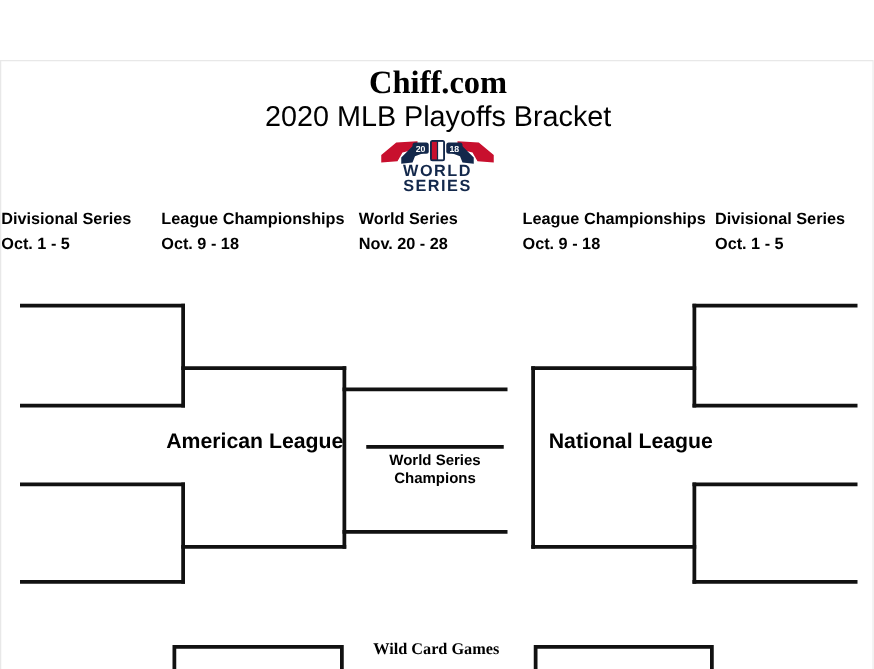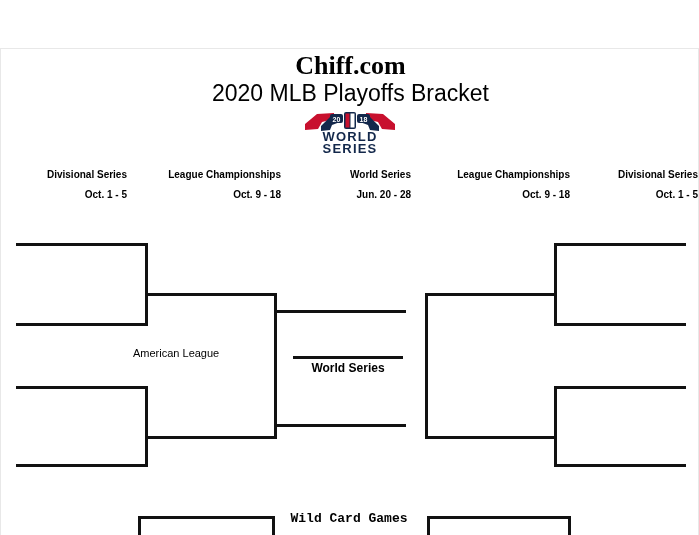--- a/index.html
+++ b/index.html
@@ -55,24 +55,24 @@
     top: 61px;
     width: 92px;
     height: 45px;
     text-align: right;
   }
   .ws-logo svg { display: block; }
 
   
   .col-head {
     position: absolute;
-    text-align: right;
-    font-family: "Liberation Sans", sans-serif;
-    font-weight: bold;
-    font-size: 10px;
+    text-align: left;
+    font-family: "Liberation Sans", sans-serif;
+    font-weight: bold;
+    font-size: 13px;
     line-height: 16px;
     white-space: nowrap;
   }
   .col-head .ch-name { display: block; }
   .col-head .ch-dates { display: block; margin-top: 4px; }
 
   
   .hline {
     position: absolute;
     height: 0;
@@ -87,40 +87,40 @@
     position: absolute;
     border: 3px solid #111111;
     background: #ffffff;
     box-sizing: border-box;
   }
 
   
   .league-label {
     position: absolute;
     font-family: "Liberation Sans", sans-serif;
-    font-weight: normal;
-    font-size: 11px;
+    font-weight: bold;
+    font-size: 17px;
     line-height: 20px;
     white-space: nowrap;
   }
   .center-label {
     position: absolute;
     text-align: center;
     font-family: "Liberation Sans", sans-serif;
     font-weight: bold;
     font-size: 12px;
     line-height: 14px;
     white-space: nowrap;
   }
   .center-label span { display: block; }
 
   .wildcard-label {
     position: absolute;
     text-align: center;
-    font-family: Liberation Mono, monospace;
+    font-family: Liberation Serif, serif;
     font-weight: bold;
     font-size: 13px;
     line-height: 16px;
     white-space: nowrap;
   }
   .wildcard-label span { display: block; }
 </style>
 </head>
 <body>
 
@@ -159,21 +159,21 @@
     <span class="ch-dates">Oct. 1 - 5</span>
   </div>
 
   <div class="col-head" style="left:128px; top:118px; width:152px;">
     <span class="ch-name">League Championships</span>
     <span class="ch-dates">Oct. 9 - 18</span>
   </div>
 
   <div class="col-head" style="left:286px; top:118px; width:124px;">
     <span class="ch-name">World Series</span>
-    <span class="ch-dates">Jun. 20 - 28</span>
+    <span class="ch-dates">Nov. 20 - 28</span>
   </div>
 
   <div class="col-head" style="left:417px; top:118px; width:152px;">
     <span class="ch-name">League Championships</span>
     <span class="ch-dates">Oct. 9 - 18</span>
   </div>
 
   <div class="col-head" style="left:571px; top:118px; width:126px;">
     <span class="ch-name">Divisional Series</span>
     <span class="ch-dates">Oct. 1 - 5</span>
@@ -193,26 +193,28 @@
 
   <div class="league-label" style="left:132px; top:294px;">American League</div>
 
   <div class="hline" style="left:273px; top:261px; width:132px;"></div>
   <div class="hline" style="left:273px; top:375px; width:132px;"></div>
 
   <div class="hline" style="left:292px; top:307px; width:110px;"></div>
 
   <div class="center-label" style="left:287px; top:312px; width:120px;">
     <span>World Series</span>
+    <span>Champions</span>
   </div>
 
   <div class="vline" style="left:424px; top:244px; height:146px;"></div>
   <div class="hline" style="left:424px; top:244px; width:132px;"></div>
   <div class="hline" style="left:424px; top:387px; width:132px;"></div>
 
+  <div class="league-label" style="left:438px; top:294px;">National League</div>
 
   <div class="vline" style="left:553px; top:194px; height:83px;"></div>
   <div class="hline" style="left:553px; top:194px; width:132px;"></div>
   <div class="hline" style="left:553px; top:274px; width:132px;"></div>
 
   <div class="vline" style="left:553px; top:337px; height:81px;"></div>
   <div class="hline" style="left:553px; top:337px; width:132px;"></div>
   <div class="hline" style="left:553px; top:415px; width:132px;"></div>
 
   <div class="box" style="left:137px; top:467px; width:137px; height:53px;"></div>

